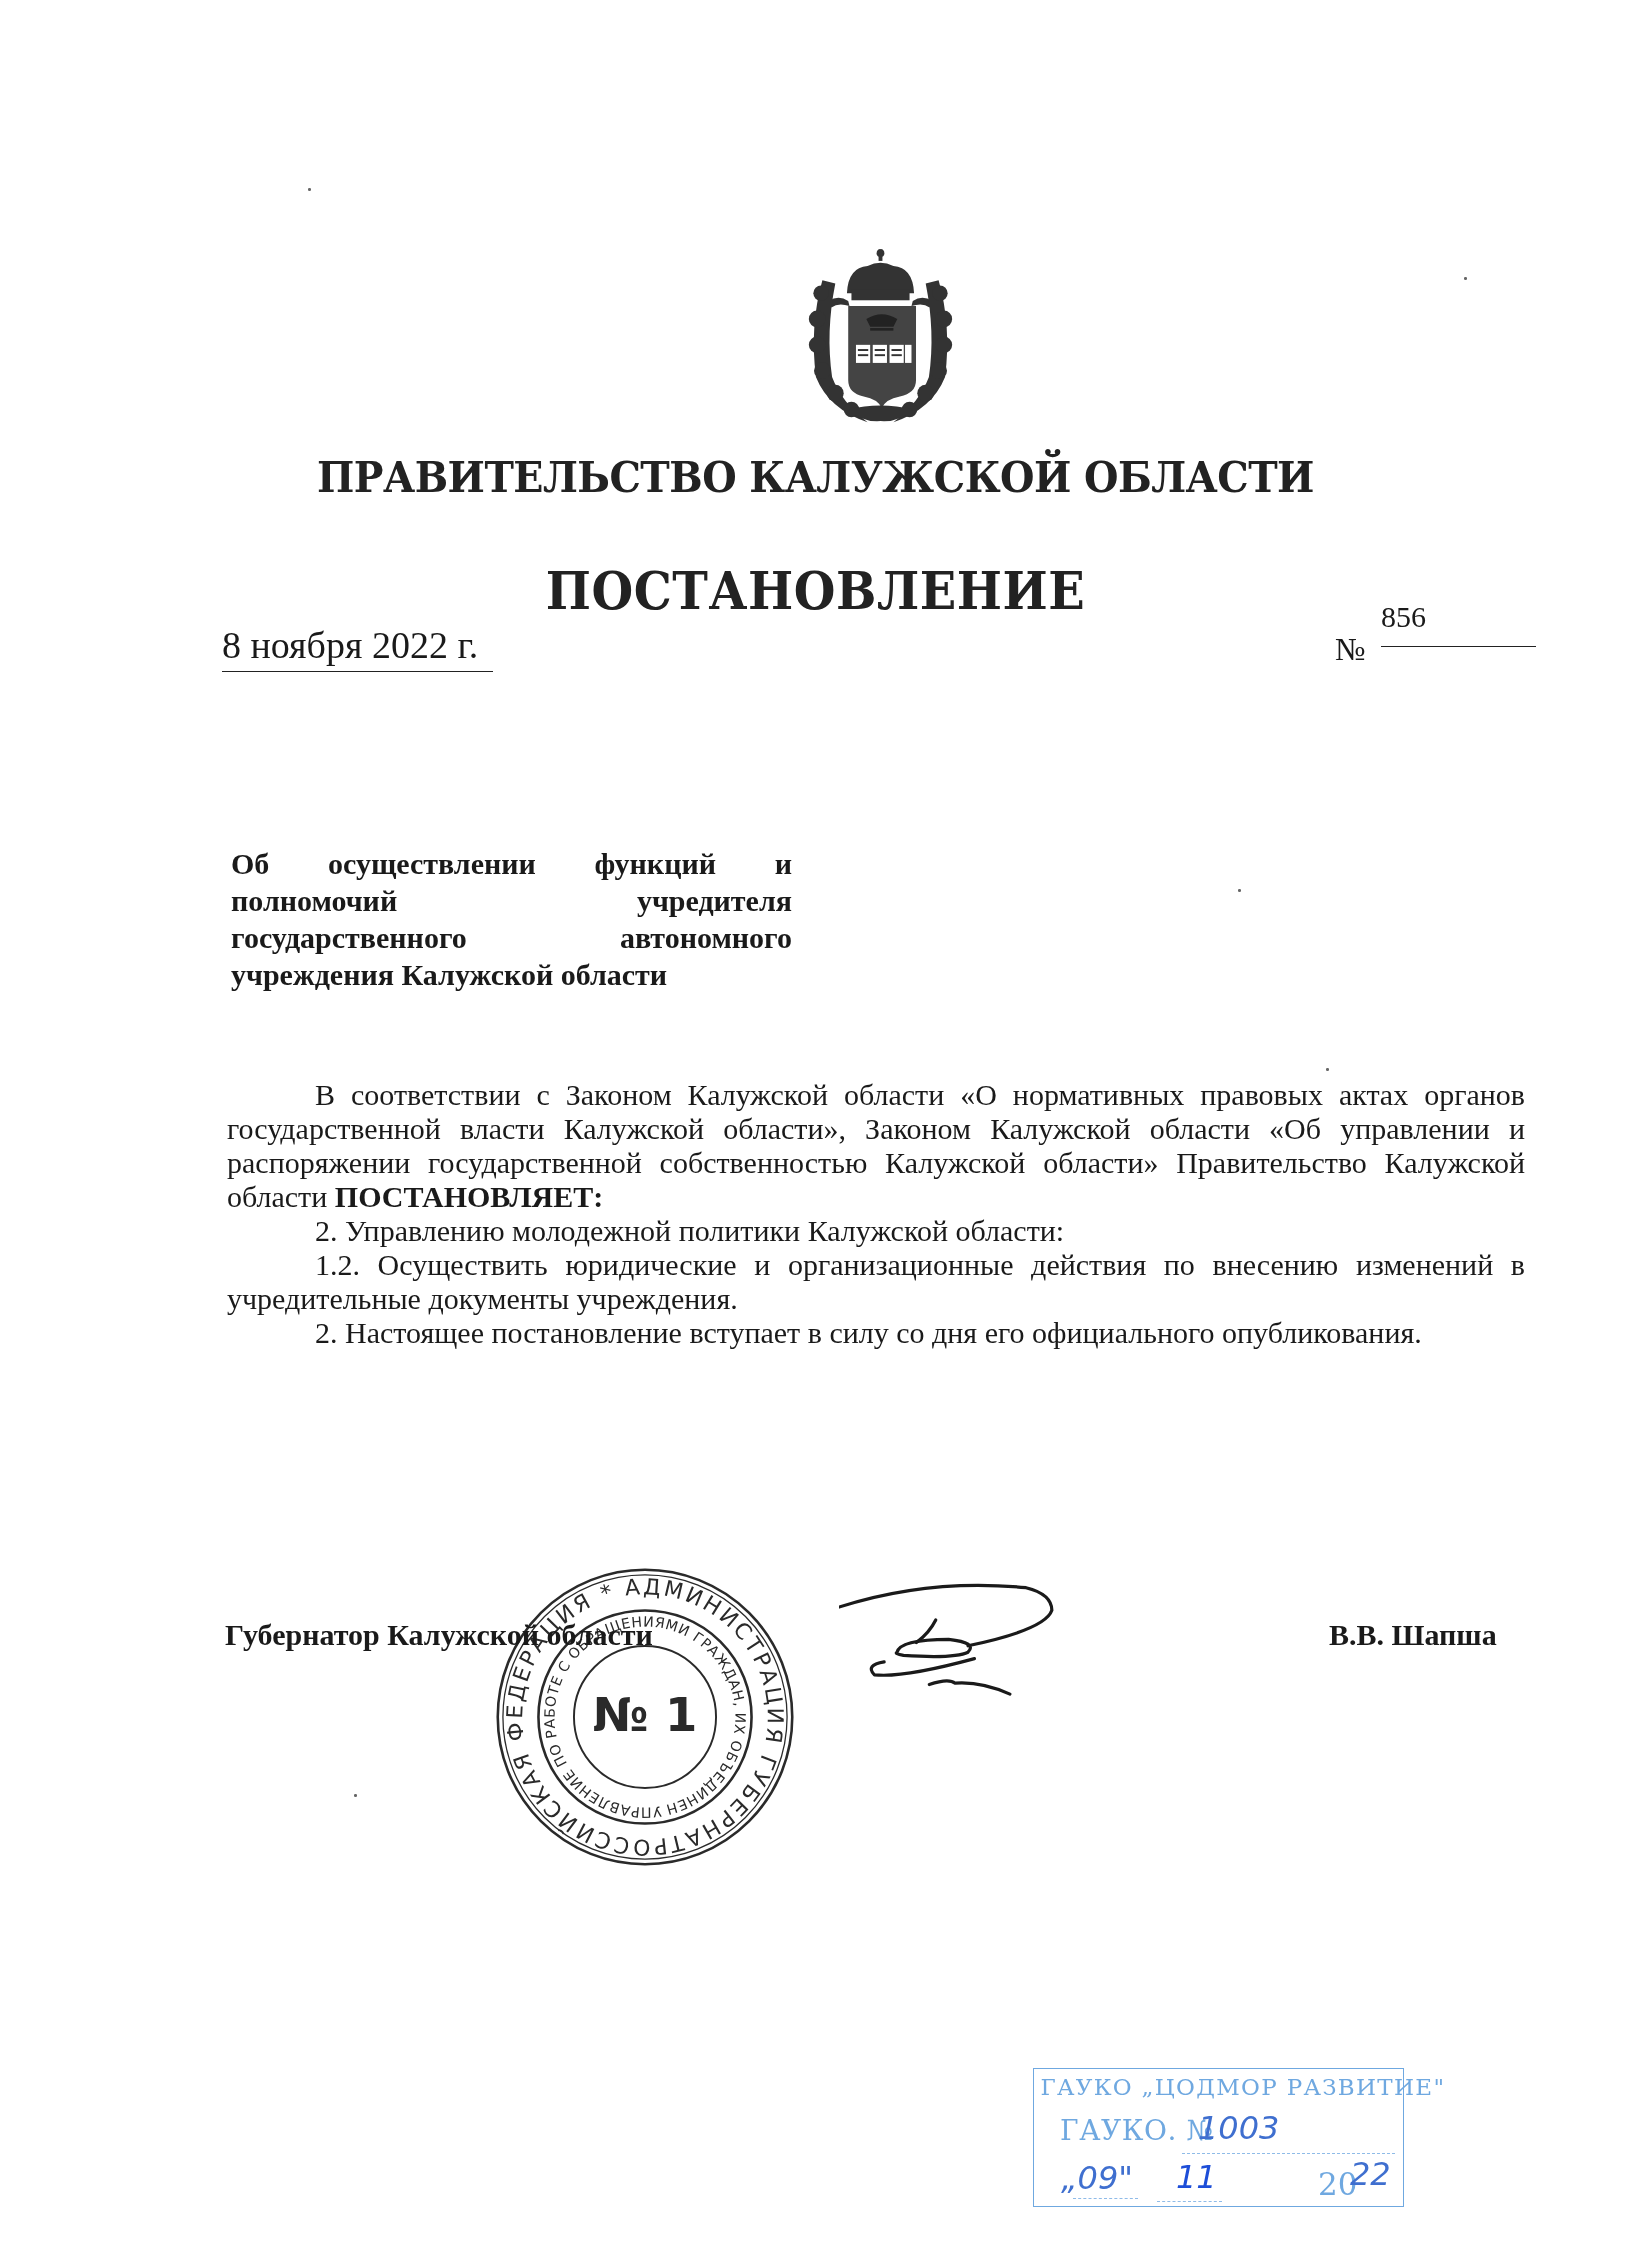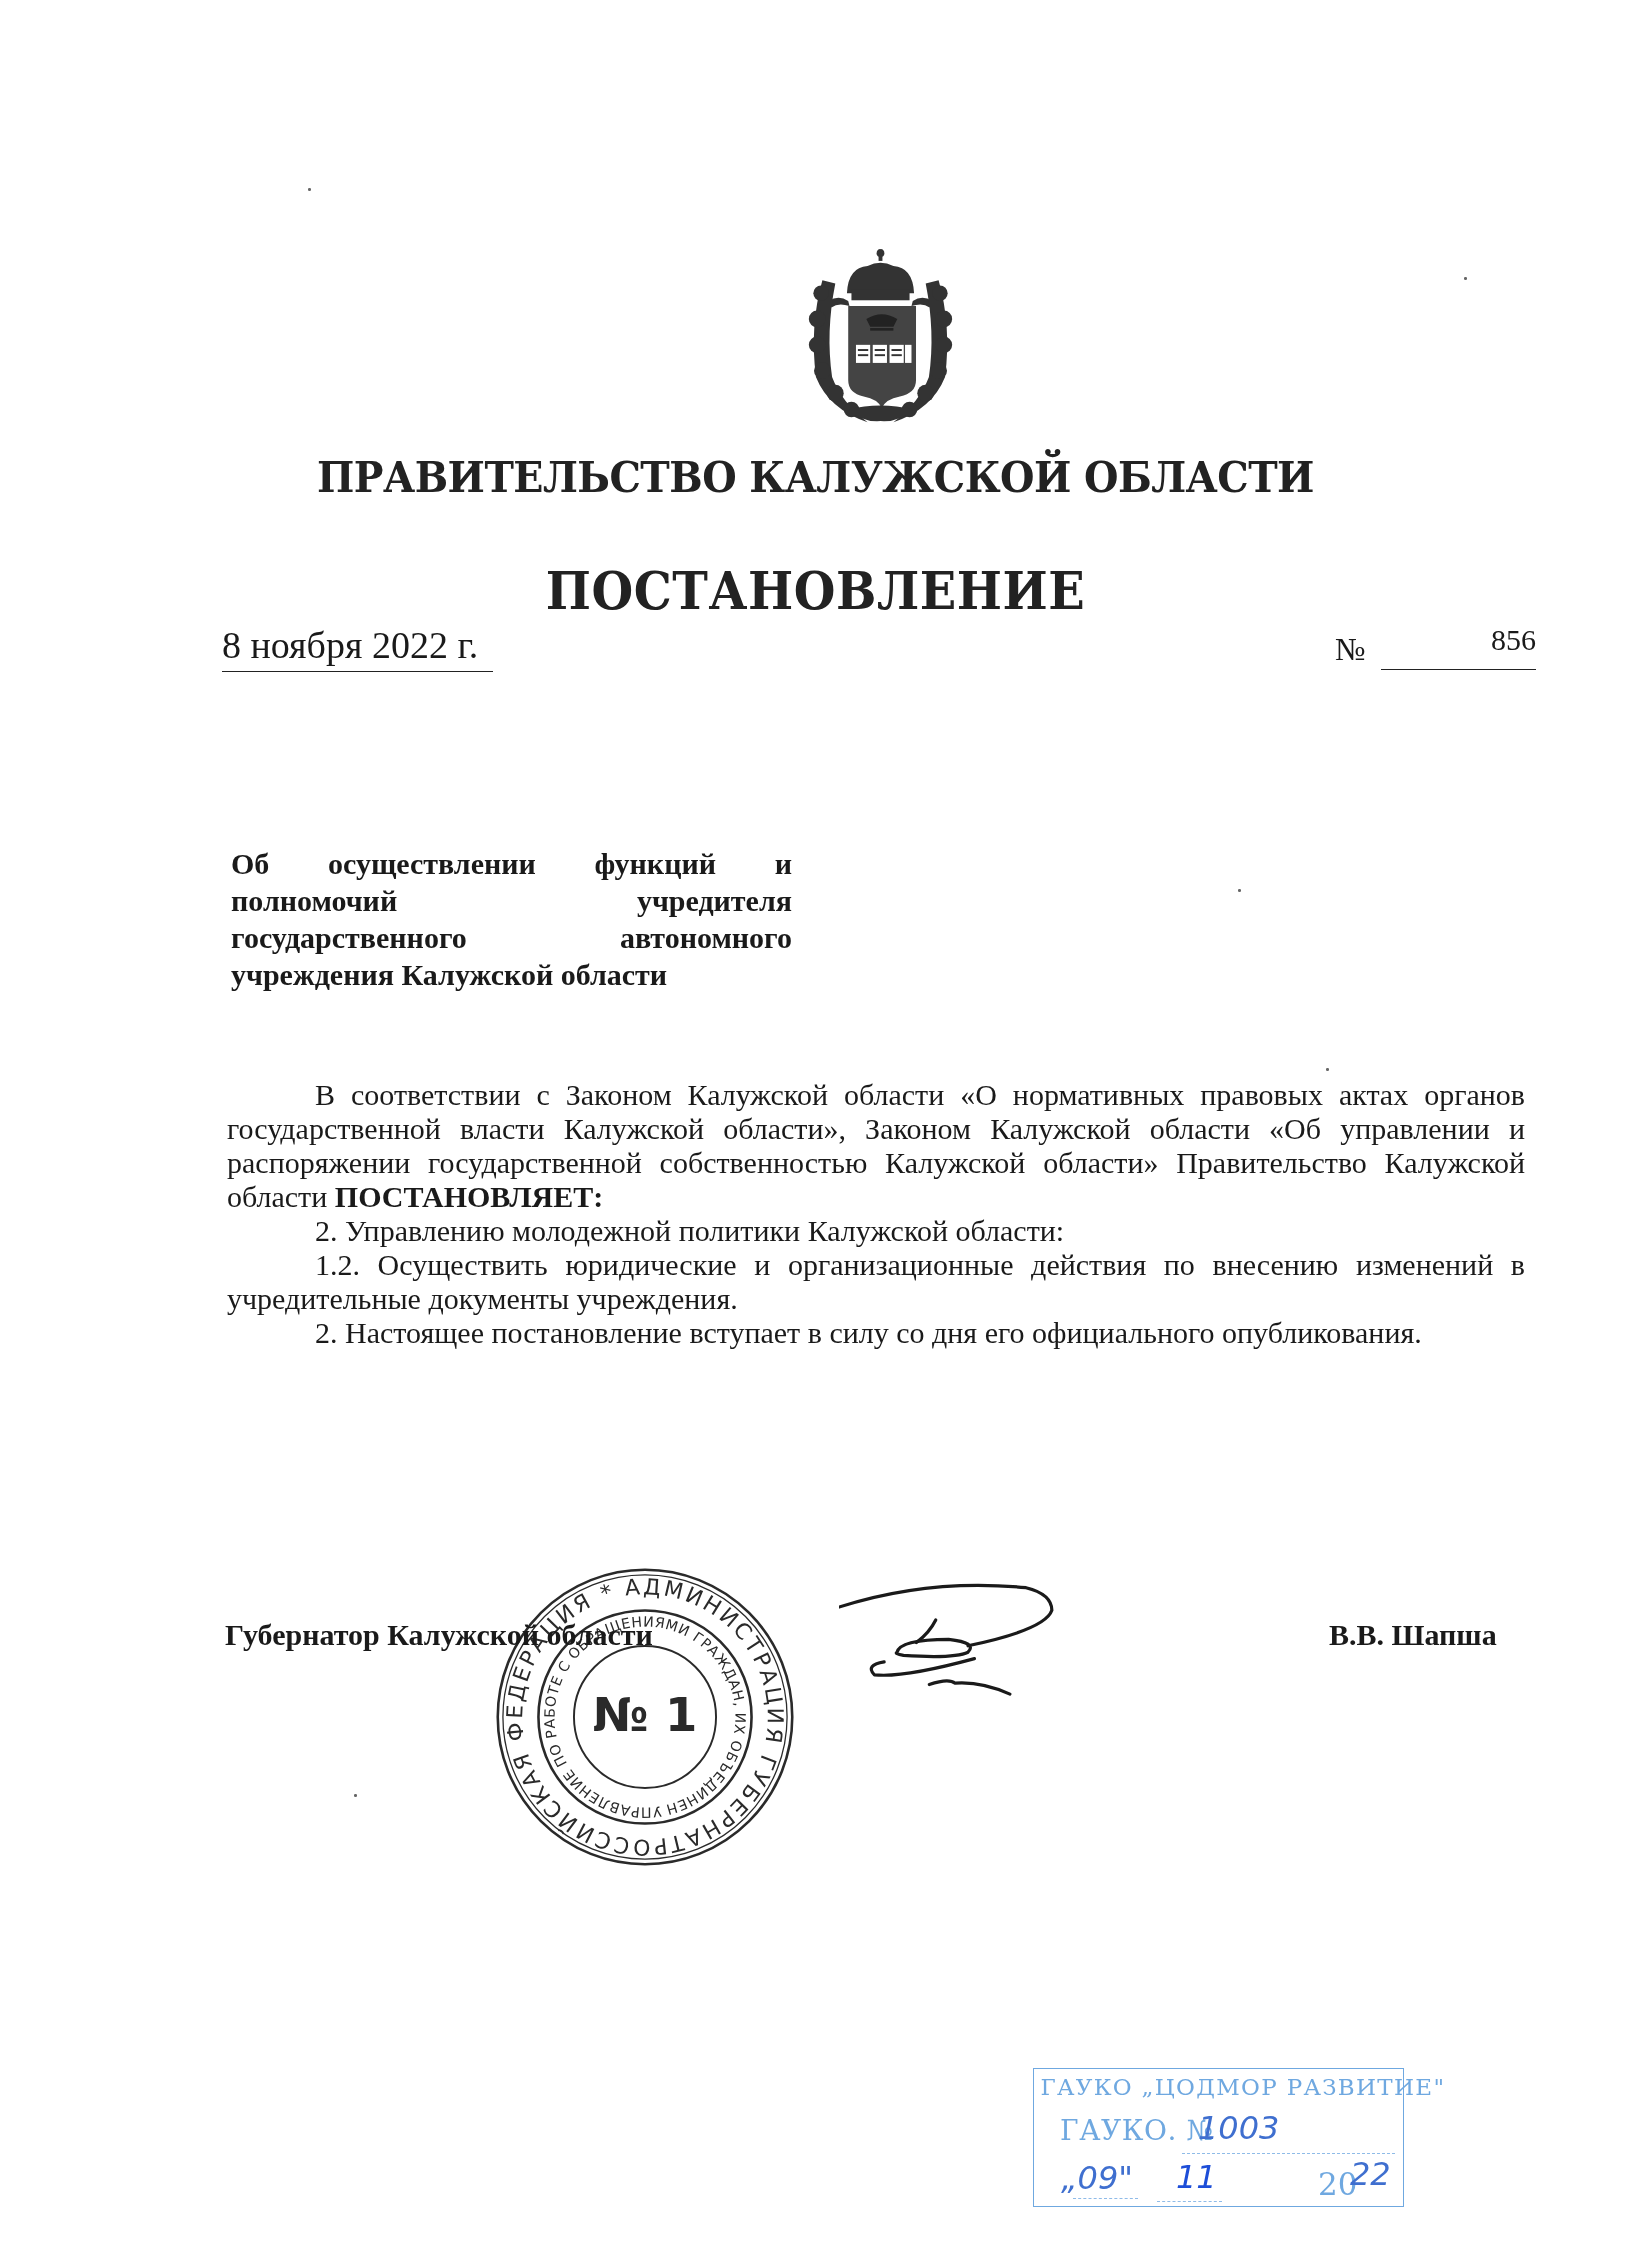--- a/index.html
+++ b/index.html
@@ -3,21 +3,21 @@
 <meta charset="utf-8">
 <style>
   html, body { margin: 0; padding: 0; background: #ffffff; }
   body { width: 1631px; height: 2261px; position: relative; overflow: hidden; font-family: "Liberation Serif", "DejaVu Serif", serif; color: #1a1a1a; }
   .abs { position: absolute; }
   .emblem { left: 803px; top: 248px; width: 155px; height: 184px; }
   .org-title { left: 0; width: 1631px; top: 452px; text-align: center; font-family: "DejaVu Serif", serif; font-weight: bold; font-size: 43px; letter-spacing: -0.6px; color: #222; transform: scaleX(0.92); }
   .doc-type { left: 0; width: 1631px; top: 560px; text-align: center; font-family: "DejaVu Serif", serif; font-weight: bold; font-size: 52px; letter-spacing: 0.6px; color: #222; transform: scaleX(0.92); }
   .date-field { left: 222px; top: 623px; width: 271px; text-align: left; font-size: 38px; border-bottom: 1.9px solid #222; padding-bottom: 3.9px; }
   .num-label { left: 1335px; top: 631px; font-size: 32px; }
-  .num-value { left: 1381px; top: 623px; width: 155px; text-align: right; font-size: 30px; border-bottom: 1.9px solid #222; padding-bottom: 11.6px; }
+  .num-value { left: 1381px; top: 600px; width: 155px; text-align: left; font-size: 30px; border-bottom: 1.9px solid #222; padding-bottom: 11.6px; }
   .subject { left: 231px; top: 845px; width: 561px; font-weight: bold; font-size: 30px; line-height: 37px; text-align: justify; text-align-last: left; }
   .subject .line { display: block; text-align: justify; text-align-last: justify; }
   .subject .line.last { text-align-last: left; }
   .body-text { left: 227px; top: 1078px; width: 1298px; font-size: 30px; line-height: 34px; text-align: justify; }
   .body-text p { margin: 0; text-indent: 88px; }
   .signer-title { left: 225px; top: 1618px; font-size: 30px; font-weight: bold; }
   .signer-name { left: 1329px; top: 1618px; font-size: 30px; font-weight: bold; }
   .seal { left: 490px; top: 1562px; width: 310px; height: 310px; }
   .signature { left: 839px; top: 1581px; width: 387px; height: 136px; }
   .stamp { left: 1033px; top: 2068px; width: 369px; height: 137px; border: 1.9px solid #6fa8e0; color: #6fa8e0; font-family: "DejaVu Serif", serif; }

